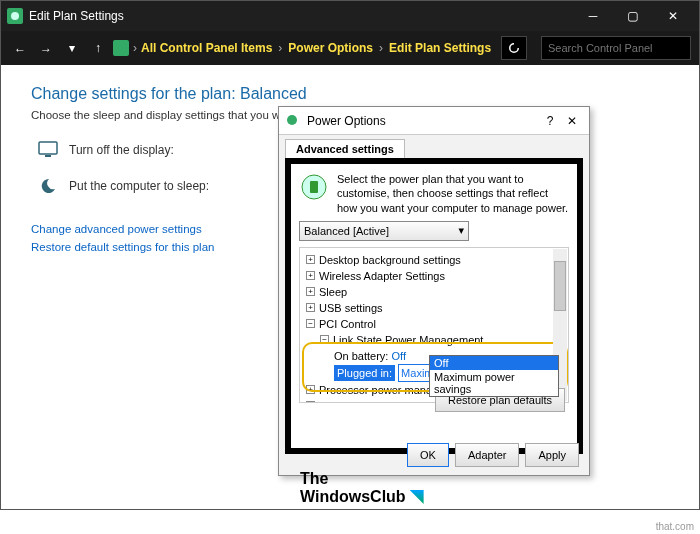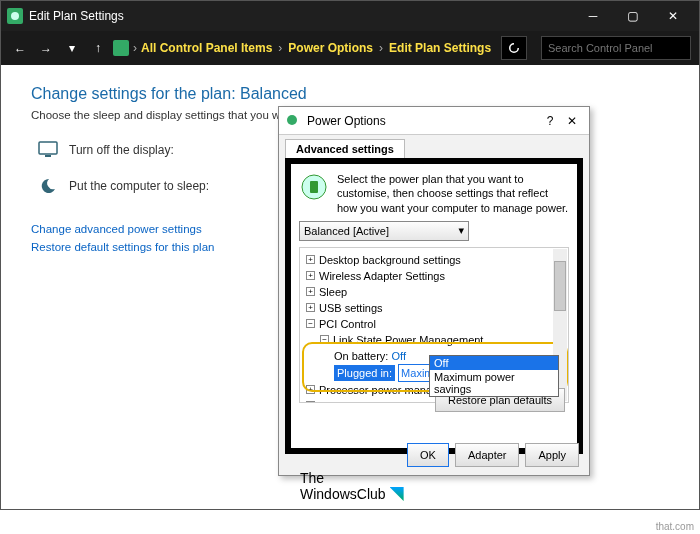--- a/index.html
+++ b/index.html
@@ -44,21 +44,21 @@
     .hilite { border:2px solid #e7b300; border-radius:10px; position:absolute; left:2px; top:94px; width:266px; height:50px; pointer-events:none; }
     .selrow { background:#1a73e8; color:#fff; padding: 0 3px; }
     .ddwn { position:absolute; left:128px; top:348px; width:130px; border:1px solid #666; background:#fff; font-size:11px; z-index:9; }
     .ddwn div { padding: 1px 4px; }
     .ddwn .sel { background:#1a73e8; color:#fff; }
     .sbtn { height:24px; border:1px solid #aaa; background: linear-gradient(#fdfdfd,#e0e0e0); font-size:11px; padding: 0 12px; }
     .footer { position:absolute; bottom: 8px; right: 10px; display:flex; gap:6px; }
     .scroll { position:absolute; right:1px; top:1px; bottom:1px; width:14px; background:#eee; }
     .scroll .th { position:absolute; top:12px; left:1px; width:12px; height:50px; background:#ccc; border:1px solid #aaa; }
     .watermark { position:absolute; right:6px; bottom:2px; font-size:10px; color:#999; }
-    .logo { position:absolute; left:300px; top:470px; font-size:14px; font-weight:400; }
+    .logo { position:absolute; left:300px; top:470px; font-size:16px; font-weight:700; }
     .logo .b { display:inline-block; width:14px; height:14px; background:linear-gradient(180deg,#00a2ff,#0a6); margin-left:4px; vertical-align:-2px; clip-path: polygon(0 0,100% 0,100% 100%); }
     .rest { position:absolute; right: 12px; bottom: 36px; }
     .cursor { position:absolute; left:283px; top:342px; font-size:14px; pointer-events:none; }
     svg { display:block; }
   </style>
 </head>
 <body>
 
 <div class="window">
   <div class="titlebar">

